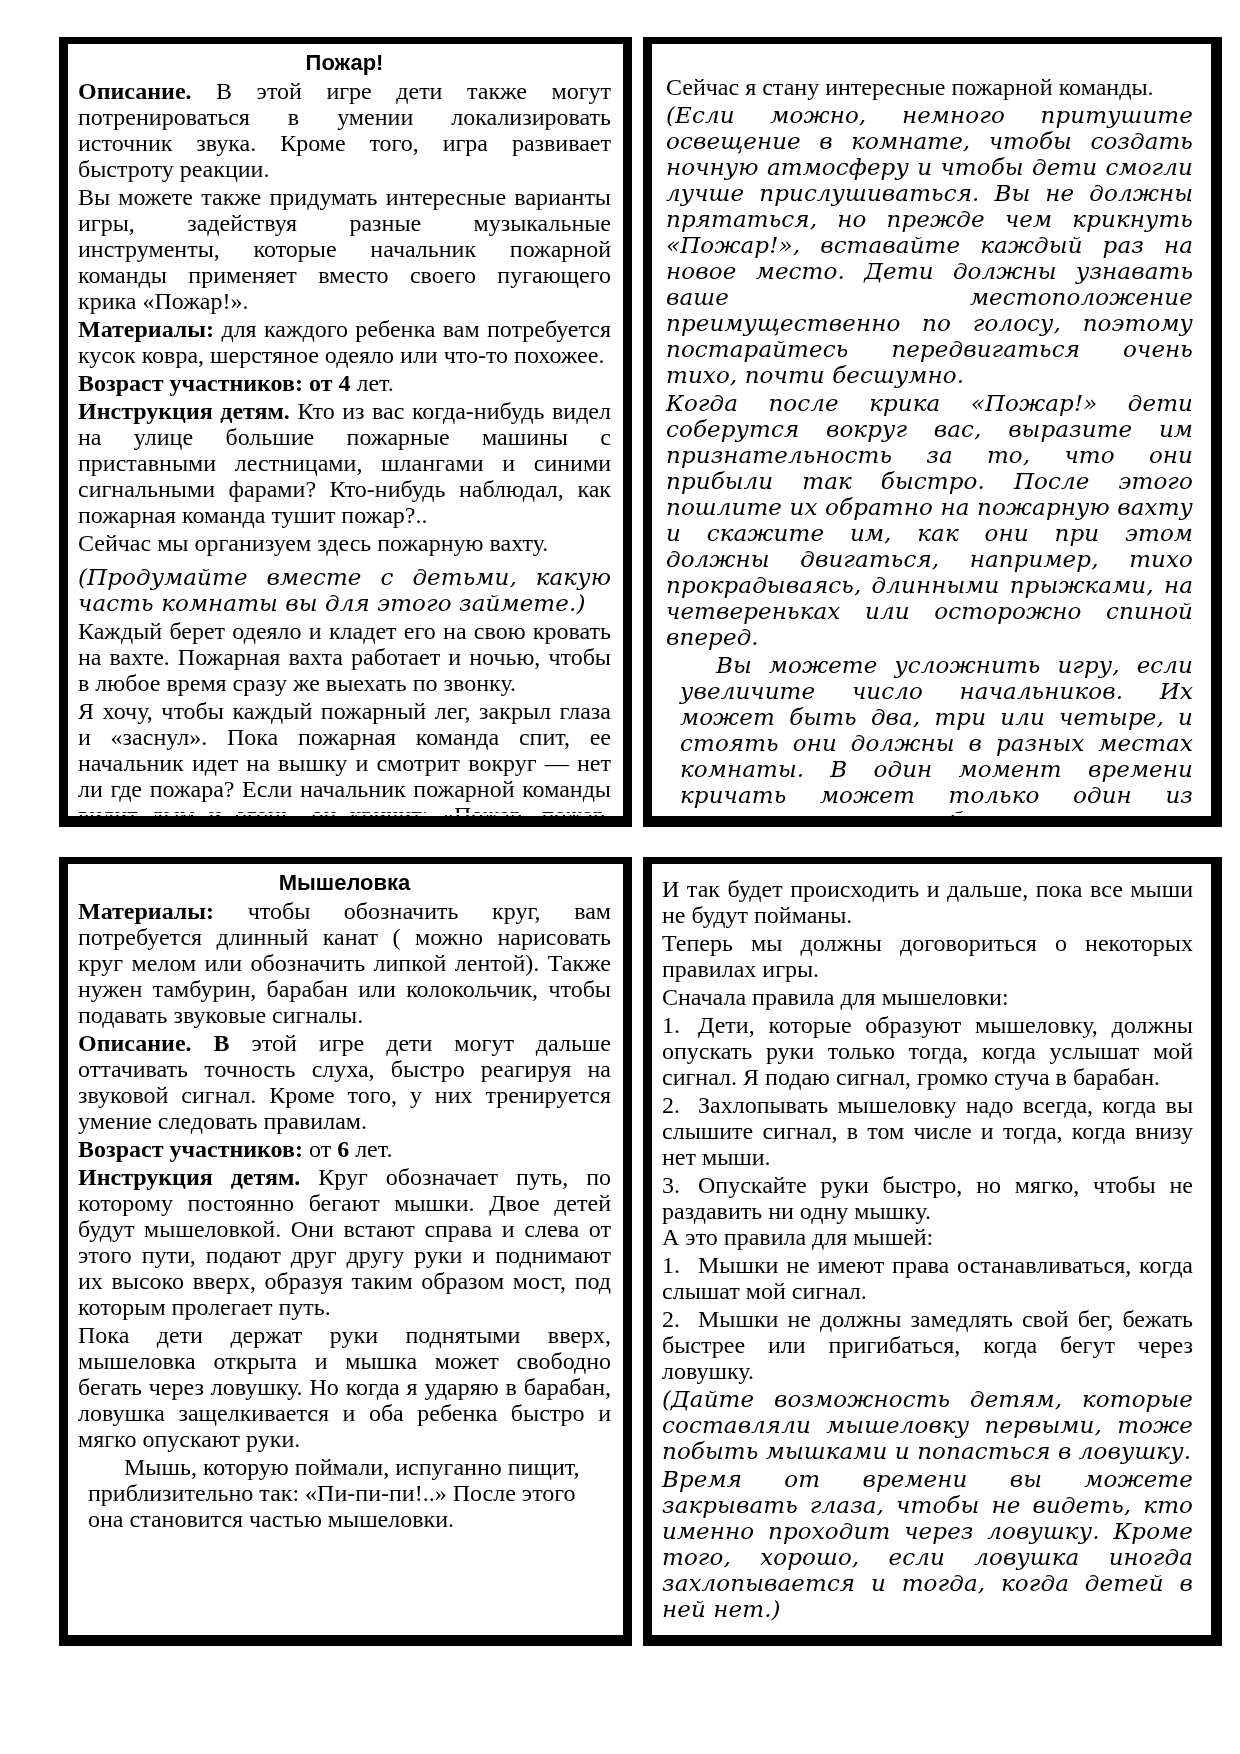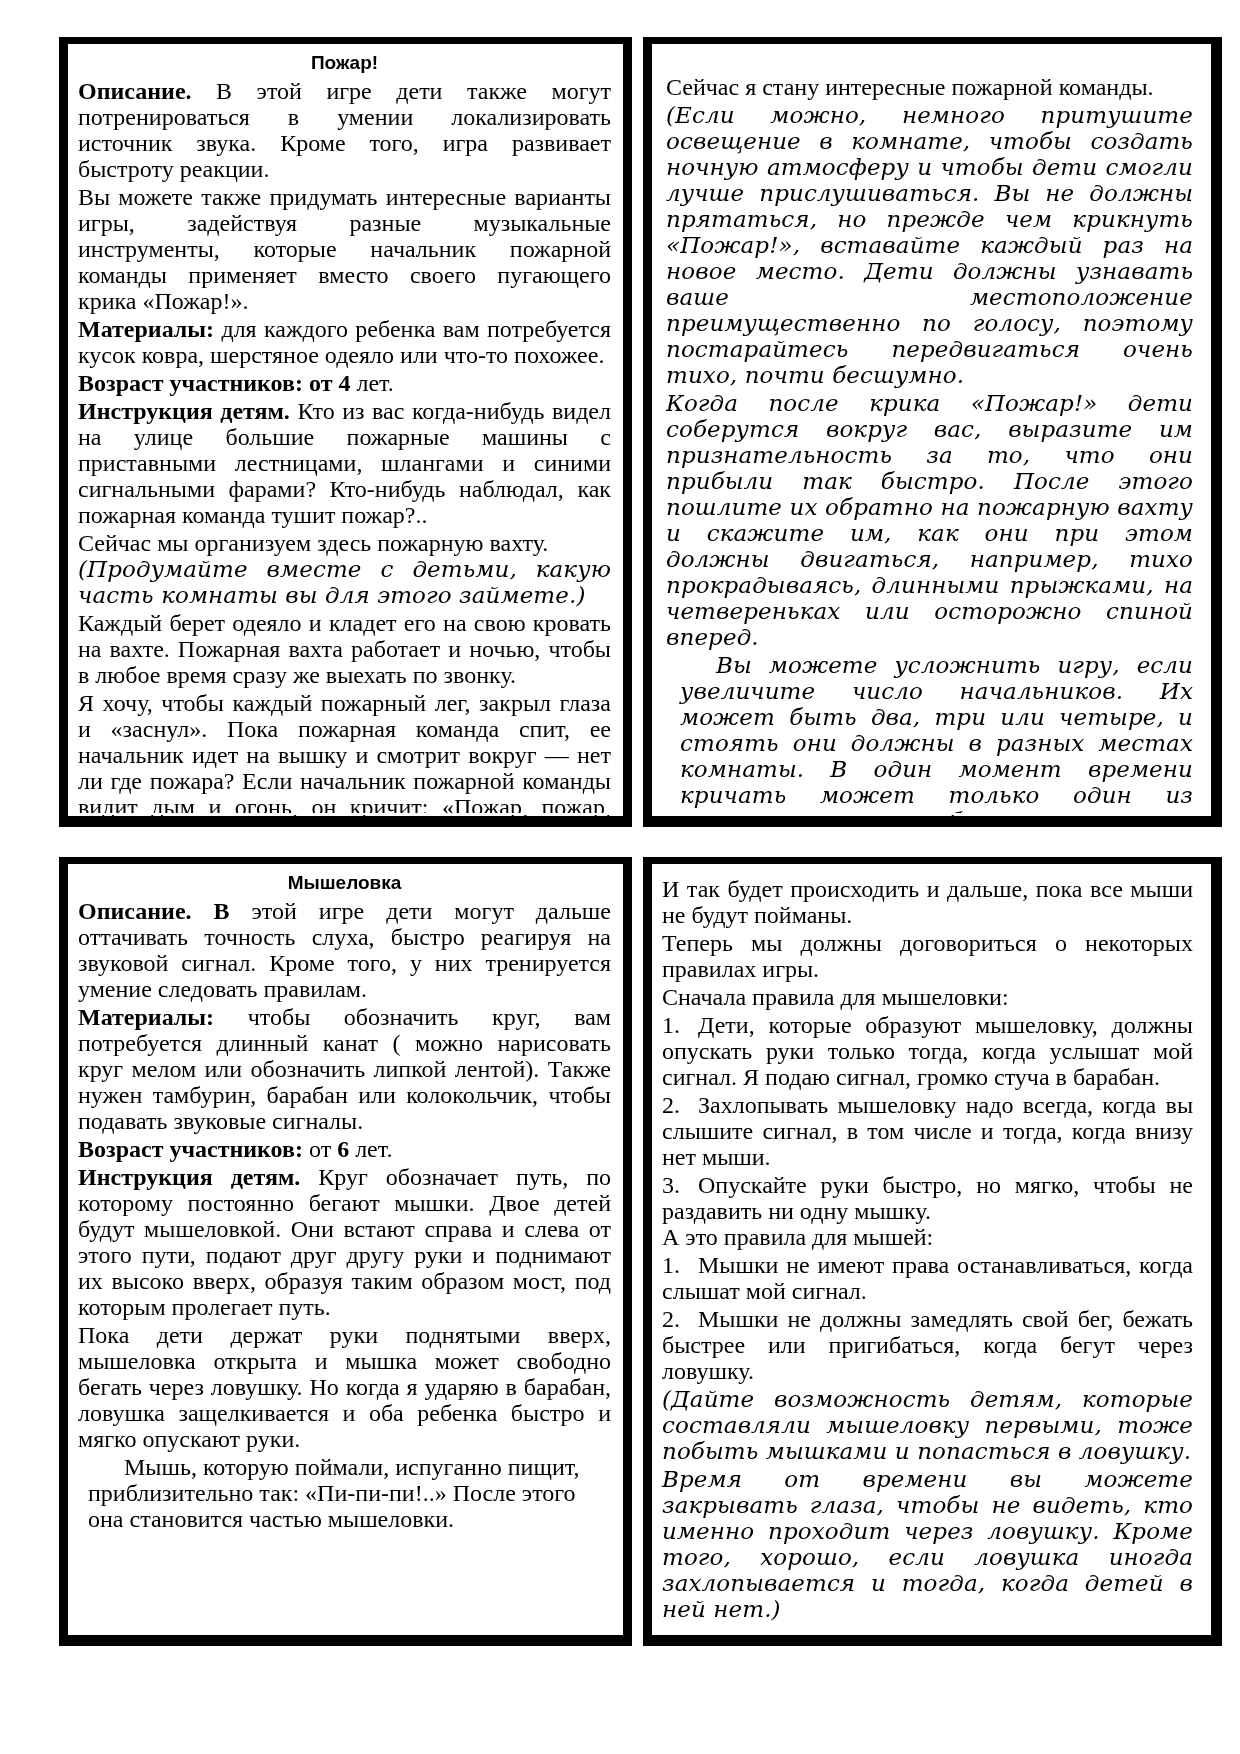--- a/index.html
+++ b/index.html
@@ -21,21 +21,21 @@
   }
   .card-body {
     box-sizing: border-box;
     width: 100%; height: 100%;
     padding: 4px 12px 0 10px;
     overflow: hidden;
   }
   .title {
     font-family: "Liberation Sans", sans-serif;
     font-weight: bold;
-    font-size: 19px;
+    font-size: 22px;
     text-align: center;
     line-height: 30px;
     margin: 0;
   }
   p {
     margin: 0 0 2px 0;
     font-size: 24px;
     line-height: 26px;
     text-align: justify;
   }
@@ -51,21 +51,21 @@
 
 <div class="card" style="left:59px; top:37px; width:573px; height:790px;">
   <div class="card-inner">
     <div class="card-body">
       <h1 class="title">Пожар!</h1>
       <p><b>Описание.</b><span> В этой игре дети также могут потренироваться в умении локализировать источник звука. Кроме того, игра развивает быстроту реакции.</span></p>
       <p>Вы можете также придумать интересные варианты игры, задействуя разные музыкальные инструменты, которые начальник пожарной команды применяет вместо своего пугающего крика «Пожар!».</p>
       <p><b>Материалы:</b><span> для каждого ребенка вам потребуется кусок ковра, шерстяное одеяло или что-то похожее.</span></p>
       <p><b>Возраст участников: от 4</b><span> лет.</span></p>
       <p><b>Инструкция детям.</b><span> Кто из вас когда-нибудь видел на улице большие пожарные машины с приставными лестницами, шлангами и синими сигнальными фарами? Кто-нибудь наблюдал, как пожарная команда тушит пожар?..</span></p>
-      <p style="margin-bottom:0">Сейчас мы организуем здесь пожарную вахту.</p>
+      <p style="margin-bottom:8px">Сейчас мы организуем здесь пожарную вахту.</p>
       <p class="it">(Продумайте вместе с детьми, какую часть комнаты вы для этого займете.)</p>
       <p>Каждый берет одеяло и кладет его на свою кровать на вахте. Пожарная вахта работает и ночью, чтобы в любое время сразу же выехать по звонку.</p>
       <p>Я хочу, чтобы каждый пожарный лег, закрыл глаза и «заснул». Пока пожарная команда спит, ее начальник идет на вышку и смотрит вокруг — нет ли где пожара? Если начальник пожарной команды видит дым и огонь, он кричит: «Пожар, пожар, пожар!» Пожарные вскакивают с кроватей и бегут туда, где стоит начальник.</p>
     </div>
   </div>
 </div>
 
 <div class="card right-frame" style="left:643px; top:37px; width:579px; height:790px;">
   <div class="card-inner">
     <div class="card-body" style="padding:30px 18px 0 14px;">
@@ -74,22 +74,22 @@
       <p class="it">Когда после крика «Пожар!» дети соберутся вокруг вас, выразите им признательность за то, что они прибыли так быстро. После этого пошлите их обратно на пожарную вахту и скажите им, как они при этом должны двигаться, например, тихо прокрадываясь, длинными прыжками, на четвереньках или осторожно спиной вперед.</p>
       <p class="it indent inset-it">Вы можете усложнить игру, если увеличите число начальников. Их может быть два, три или четыре, и стоять они должны в разных местах комнаты. В один момент времени кричать может только один из начальников, и чтобы понять, какой именно начальник пожарной команды их подзывает, дети должны сосредоточенно прислушиваться</p>
     </div>
   </div>
 </div>
 
 <div class="card" style="left:59px; top:857px; width:573px; height:789px;">
   <div class="card-inner">
     <div class="card-body">
       <h1 class="title">Мышеловка</h1>
+      <p><b>Материалы:</b><span> чтобы обозначить круг, вам потребуется длинный канат ( можно нарисовать круг мелом или обозначить липкой лентой). Также нужен тамбурин, барабан или колокольчик, чтобы подавать звуковые сигналы.</span></p>
       <p><b>Описание. В</b><span> этой игре дети могут дальше оттачивать точность слуха, быстро реагируя на звуковой сигнал. Кроме того, у них тренируется умение следовать правилам.</span></p>
-      <p><b>Материалы:</b><span> чтобы обозначить круг, вам потребуется длинный канат ( можно нарисовать круг мелом или обозначить липкой лентой). Также нужен тамбурин, барабан или колокольчик, чтобы подавать звуковые сигналы.</span></p>
       <p><b>Возраст участников:</b><span> от </span><b>6</b><span> лет.</span></p>
       <p><b>Инструкция детям.</b><span> Круг обозначает путь, по которому постоянно бегают мышки. Двое детей будут мышеловкой. Они встают справа и слева от этого пути, подают друг другу руки и поднимают их высоко вверх, образуя таким образом мост, под которым пролегает путь.</span></p>
       <p>Пока дети держат руки поднятыми вверх, мышеловка открыта и мышка может свободно бегать через ловушку. Но когда я ударяю в барабан, ловушка защелкивается и оба ребенка быстро и мягко опускают руки.</p>
       <p class="indent inset">Мышь, которую поймали, испуганно пищит, приблизительно так: «Пи-пи-пи!..» После этого она становится частью мышеловки.</p>
     </div>
   </div>
 </div>
 
 <div class="card right-frame" style="left:643px; top:857px; width:579px; height:789px;">
   <div class="card-inner">

